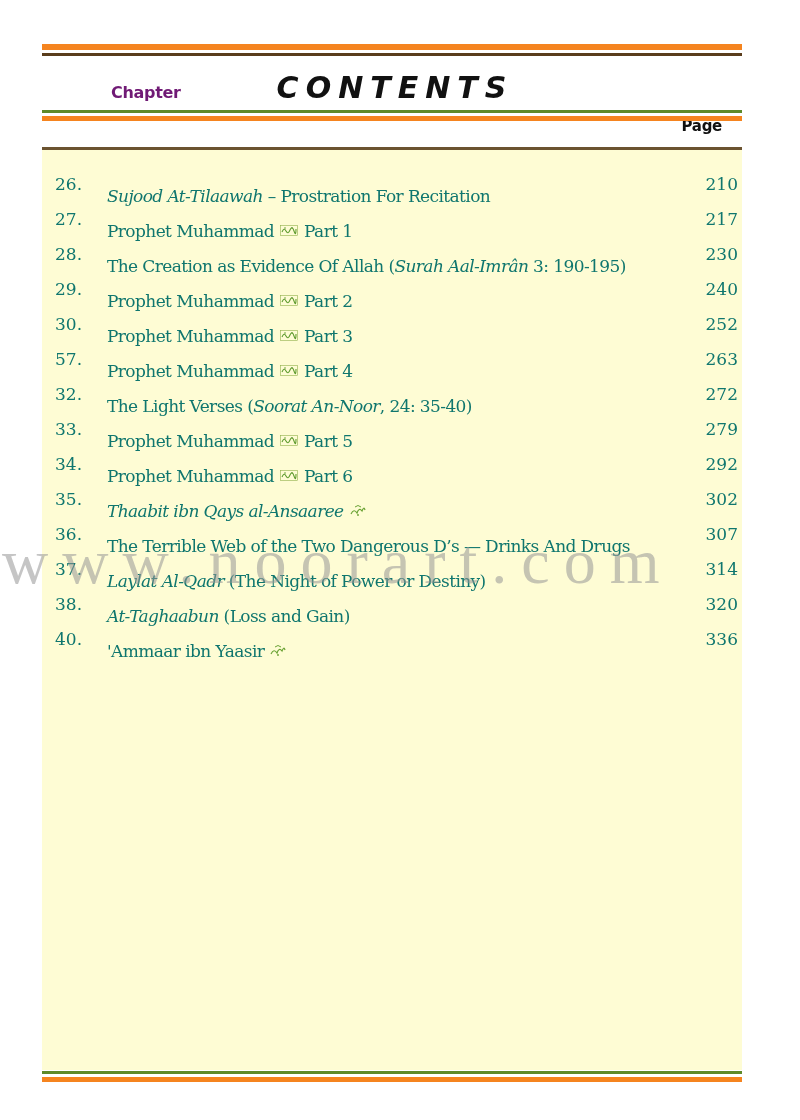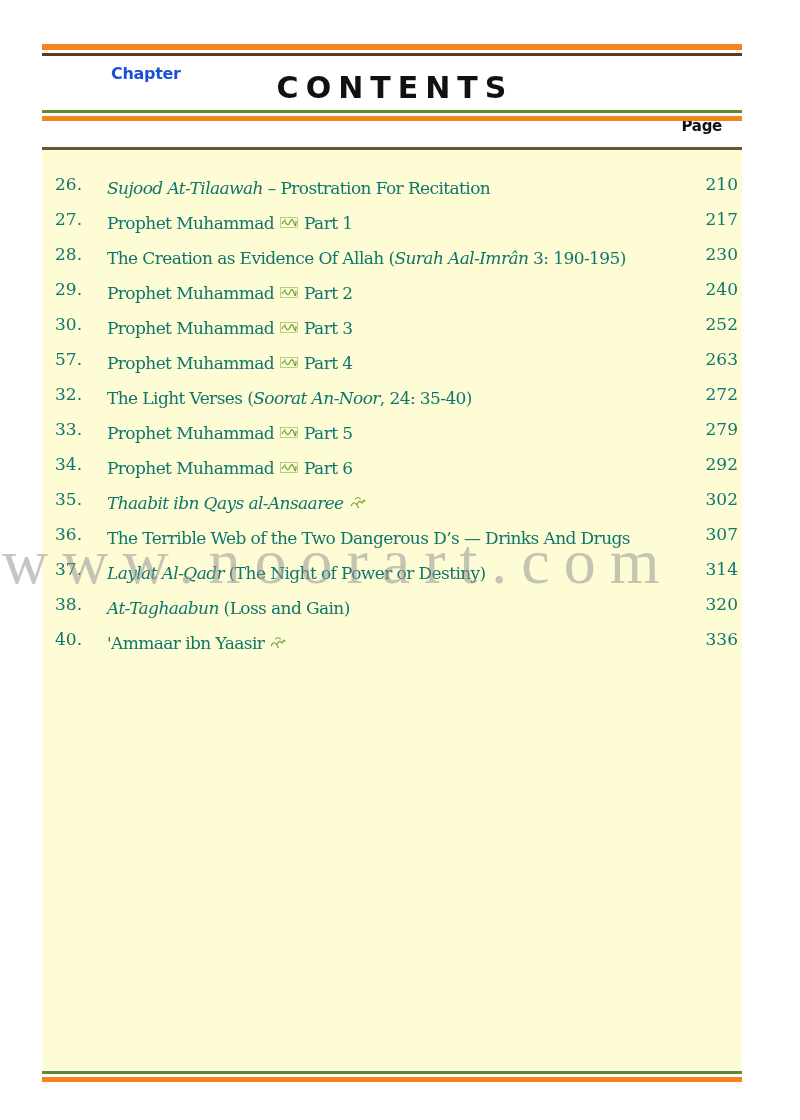--- a/index.html
+++ b/index.html
@@ -27,40 +27,41 @@
     .header {
       position: absolute;
       left: 42px;
       top: 62px;
       width: 700px;
       height: 52px;
     }
     .hdr-chapter {
       position: absolute;
       left: 69px;
-      top: 2px;
+      top: 21px;
       font-family: "DejaVu Sans", "Liberation Sans", sans-serif;
       font-weight: bold;
       font-size: 16px;
-      color: #1d4ed8;
+      color: #701a75;
       letter-spacing: -0.3px;
     }
     .hdr-title {
       position: absolute;
       left: 0;
       width: 700px;
       top: 8px;
       text-align: center;
       font-family: "DejaVu Sans", "Liberation Sans", sans-serif;
       font-weight: bold;
       font-size: 30px;
       letter-spacing: 7px;
       color: #111;
       padding-left: 6px;
       box-sizing: border-box;
+      font-style: italic;
     }
     .hdr-page {
       position: absolute;
       right: 20px;
       top: 19px;
       font-family: "DejaVu Sans", "Liberation Sans", sans-serif;
       font-weight: bold;
       font-size: 15px;
       color: #111;
       letter-spacing: -0.3px;
@@ -92,21 +93,21 @@
       white-space: nowrap;
     }
     .toc-num {
       position: absolute;
       left: 13px;
       top: 2px;
     }
     .toc-title {
       position: absolute;
       left: 65px;
-      top: 6px;
+      top: 14px;
       letter-spacing: -0.6px;
     }
     .toc-title i {
       font-style: italic;
     }
     .toc-page {
       position: absolute;
       right: 4px;
       top: 2px;
     }

